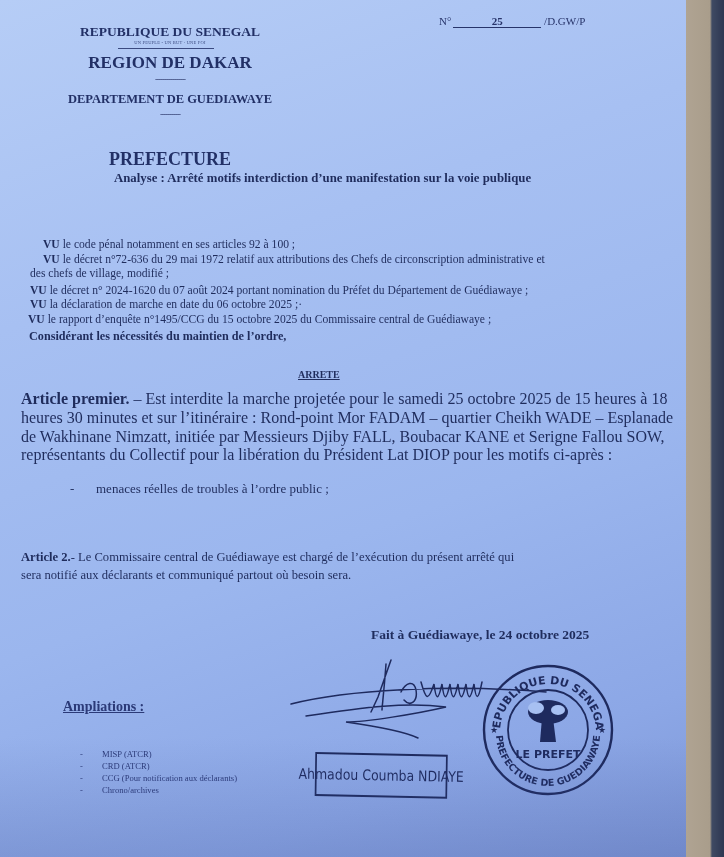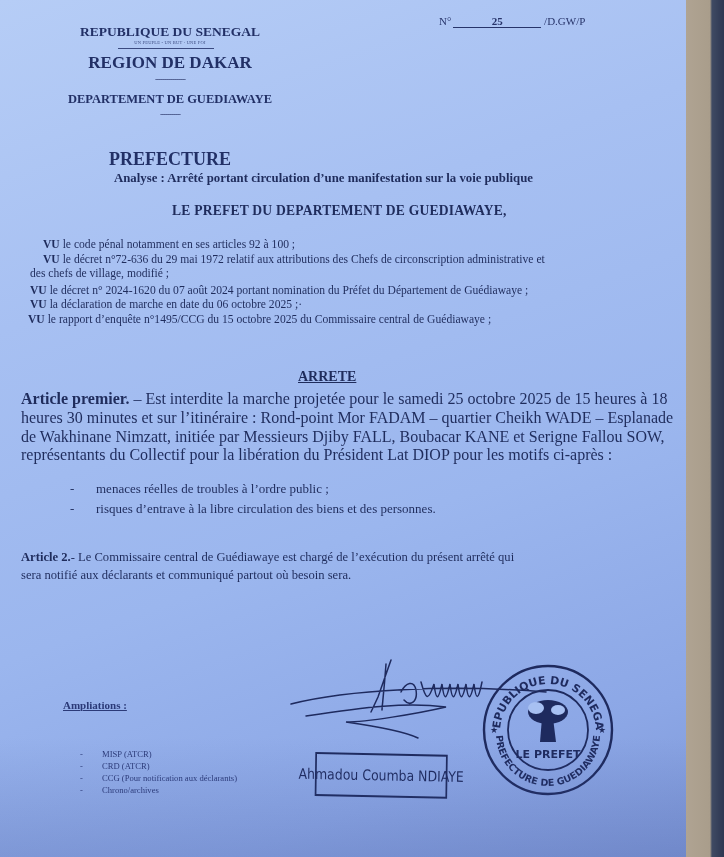--- a/index.html
+++ b/index.html
@@ -38,31 +38,31 @@
   .numline .num { display: inline-block; width: 88px; border-bottom: 1px solid #27346a; text-align: center; font-weight: bold; }
 
   .analyse { left: 114px; top: 171px; font-size: 12.8px; font-weight: bold; }
   .analyse .lbl { }
   .prefet-title { left: 172px; top: 203px; font-size: 13.6px; font-weight: bold; letter-spacing: 0.2px; }
 
   .vu { left: 43px; font-size: 11.6px; }
   .vu b { font-weight: bold; }
   .considerant { left: 29px; top: 329px; font-size: 12.2px; font-weight: bold; }
 
-  .arrete { left: 298px; top: 369px; font-size: 14px; font-weight: bold; text-decoration: underline; }
+  .arrete { left: 298px; top: 369px; font-size: 10px; font-weight: bold; text-decoration: underline; }
   .art { left: 21px; font-size: 16px; }
   .art b { font-weight: bold; }
   .bullet { left: 70px; font-size: 13px; }
   .bullet .dash { display: inline-block; width: 26px; }
 
   .art2 { left: 21px; font-size: 12.6px; }
 
   .fait { left: 371px; top: 627px; font-size: 13.5px; font-weight: bold; }
 
-  .ampl-title { left: 63px; top: 699px; font-size: 11px; font-weight: bold; text-decoration: underline; color: #2b3a78; }
+  .ampl-title { left: 63px; top: 699px; font-size: 14px; font-weight: bold; text-decoration: underline; color: #2b3a78; }
   .ampl { left: 80px; font-size: 8.6px; color: #2b3a78; }
   .ampl .dash { display: inline-block; width: 22px; }
 
   .signature { left: 286px; top: 652px; width: 300px; height: 95px; }
   .namebox {
     left: 315px; top: 752px; width: 154px; height: 44px;
     border: 2px solid #1e2a5e; box-sizing: border-box;
     font-family: "DejaVu Sans", sans-serif; font-size: 14.5px; color: #1e2a5e;
     display: flex; align-items: center; justify-content: center;
     transform: scaleX(0.86) rotate(1deg); transform-origin: left center;
@@ -83,45 +83,45 @@
   <div class="abs dash1">---------------</div>
   <div class="abs hdr h3">DEPARTEMENT DE GUEDIAWAYE</div>
   <div class="abs dash2">----------</div>
   <div class="abs hdr h4">PREFECTURE</div>
 
   <div class="abs numline">
     <span class="no">N°</span><span class="num">25</span>&nbsp;<span>/D.GW/P</span>
   </div>
 
   <div class="abs analyse">
-    <span class="lbl">Analyse</span><span> : Arrêté portant circulation d’une manifestation sur la voie publique</span>
+    <span class="lbl">Analyse</span><span> : Arrêté motifs interdiction d’une manifestation sur la voie publique</span>
   </div>
 
-  <div class="abs prefet-title">LE PREFET DU DEPARTEMENT DE GUEDIAWAYE,</div>
 
   <div class="abs vu" style="top:238px"><b>VU</b><span> le code pénal notamment en ses articles 92 à 100 ;</span></div>
   <div class="abs vu" style="top:253px"><b>VU</b><span> le décret n°72-636 du 29 mai 1972 relatif aux attributions des Chefs de circonscription administrative et</span></div>
   <div class="abs vu" style="top:267px;left:30px"><b></b><span>des chefs de village, modifié ;</span></div>
   <div class="abs vu" style="top:284px;left:30px"><b>VU</b><span> le décret n° 2024-1620 du 07 août 2024 portant nomination du Préfet du Département de Guédiawaye ;</span></div>
   <div class="abs vu" style="top:298px;left:30px"><b>VU</b><span> la déclaration de marche en date du 06 octobre 2025 ;·</span></div>
   <div class="abs vu" style="top:313px;left:28px"><b>VU</b><span> le rapport d’enquête n°1495/CCG du 15 octobre 2025 du Commissaire central de Guédiawaye ;</span></div>
+  <div class="abs considerant">Considérant les nécessités du maintien de l’ordre,</div>
 
   <div class="abs arrete">ARRETE</div>
 
   <div class="abs art" style="top:390px"><b>Article premier.</b><span> – Est interdite la marche projetée pour le samedi 25 octobre 2025 de 15 heures à 18</span></div>
   <div class="abs art" style="top:409px">heures 30 minutes et sur l’itinéraire : Rond-point Mor FADAM – quartier Cheikh WADE – Esplanade</div>
   <div class="abs art" style="top:428px">de Wakhinane Nimzatt, initiée par Messieurs Djiby FALL, Boubacar KANE et Serigne Fallou SOW,</div>
   <div class="abs art" style="top:446px">représentants du Collectif pour la libération du Président Lat DIOP pour les motifs ci-après :</div>
 
   <div class="abs bullet" style="top:481px"><span class="dash">-</span><span>menaces réelles de troubles à l’ordre public ;</span></div>
-  <div class="abs bullet" style="top:501px"><span class="dash">-</span><span>risques d’entrave à la libre circulation des biens et des personnes.</span></div>
 
   <div class="abs art2" style="top:550px"><b>Article 2.</b><span>- Le Commissaire central de Guédiawaye est chargé de l’exécution du présent arrêté qui</span></div>
   <div class="abs art2" style="top:568px">sera notifié aux déclarants et communiqué partout où besoin sera.</div>
 
+  <div class="abs fait">Fait à Guédiawaye, le 24 octobre 2025</div>
 
   <svg class="abs signature" viewBox="0 0 300 95">
     <path d="M105 8 L92 45 L85 60 M100 12 C98 40 96 55 96 58 M5 52 C60 38 160 32 260 40 M20 64 C80 55 120 50 160 55 C130 62 80 70 60 70 C95 75 120 80 132 86 M115 40 C120 30 128 28 130 38 C132 50 124 55 118 48 M135 30 C140 48 142 50 148 32 C150 48 152 50 156 32 C158 48 160 50 164 32 C166 48 168 50 172 32 C174 48 176 50 180 32 C182 48 184 50 188 32 C190 48 192 50 196 30" fill="none" stroke="#1e2a5e" stroke-width="1.5" stroke-linecap="round"></path>
   </svg>
 
   <div class="abs namebox">Ahmadou Coumba NDIAYE</div>
 
   <svg class="abs seal" viewBox="0 0 140 140">
     <defs>
       <path id="sealTop" d="M22 72 A48 48 0 0 1 118 72"></path>

